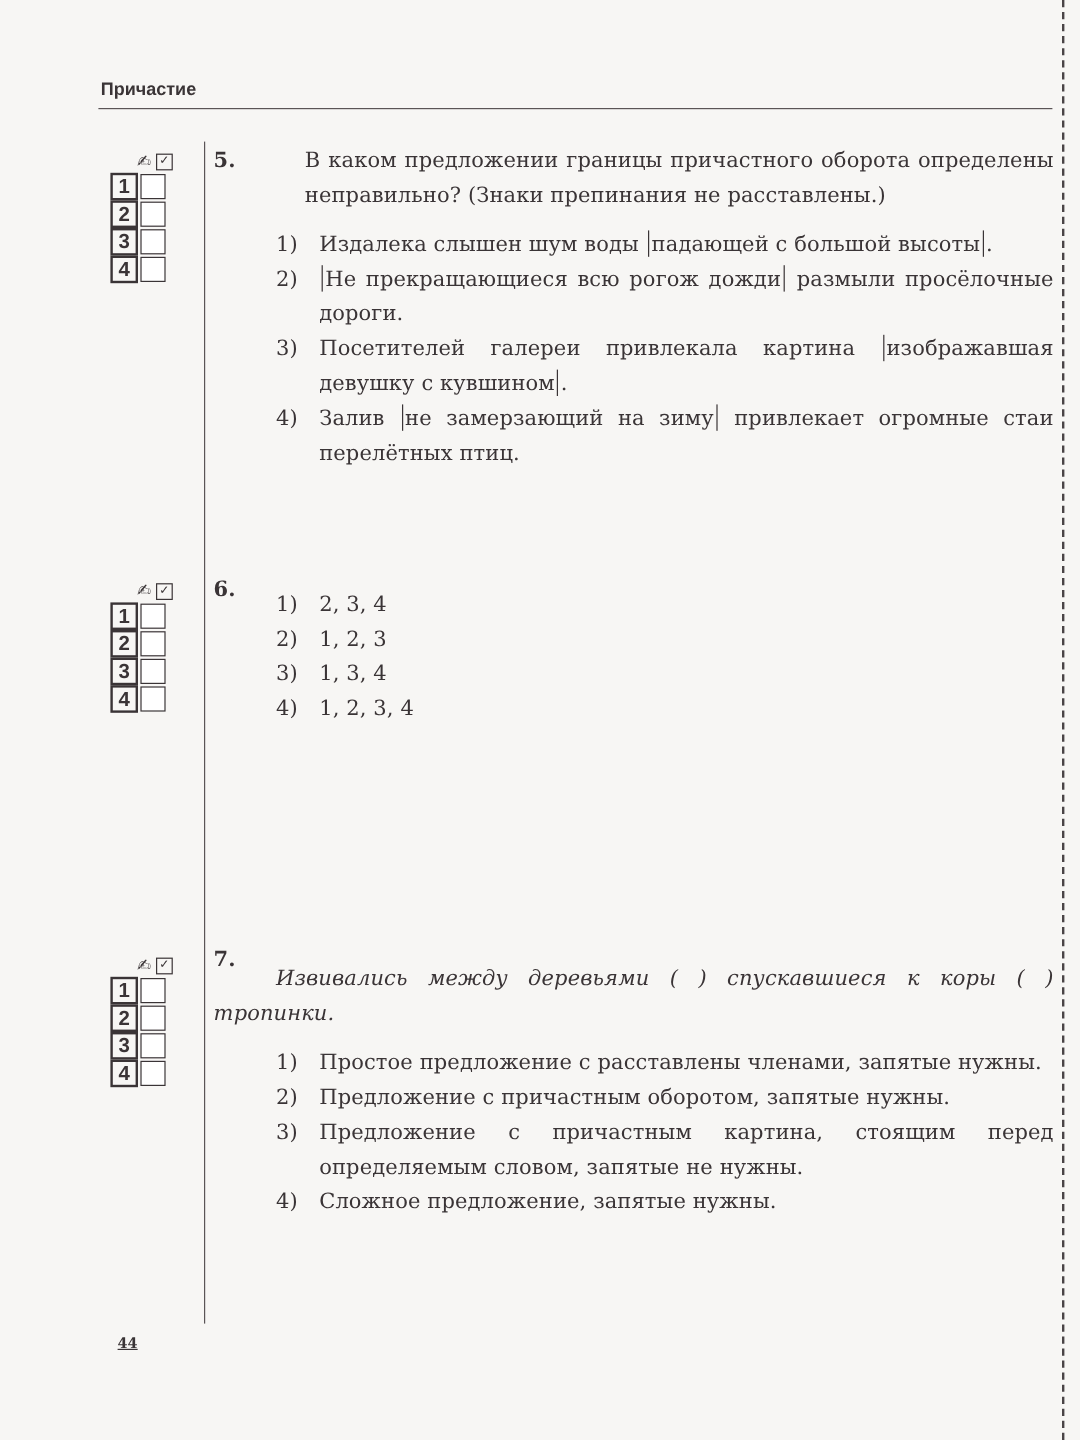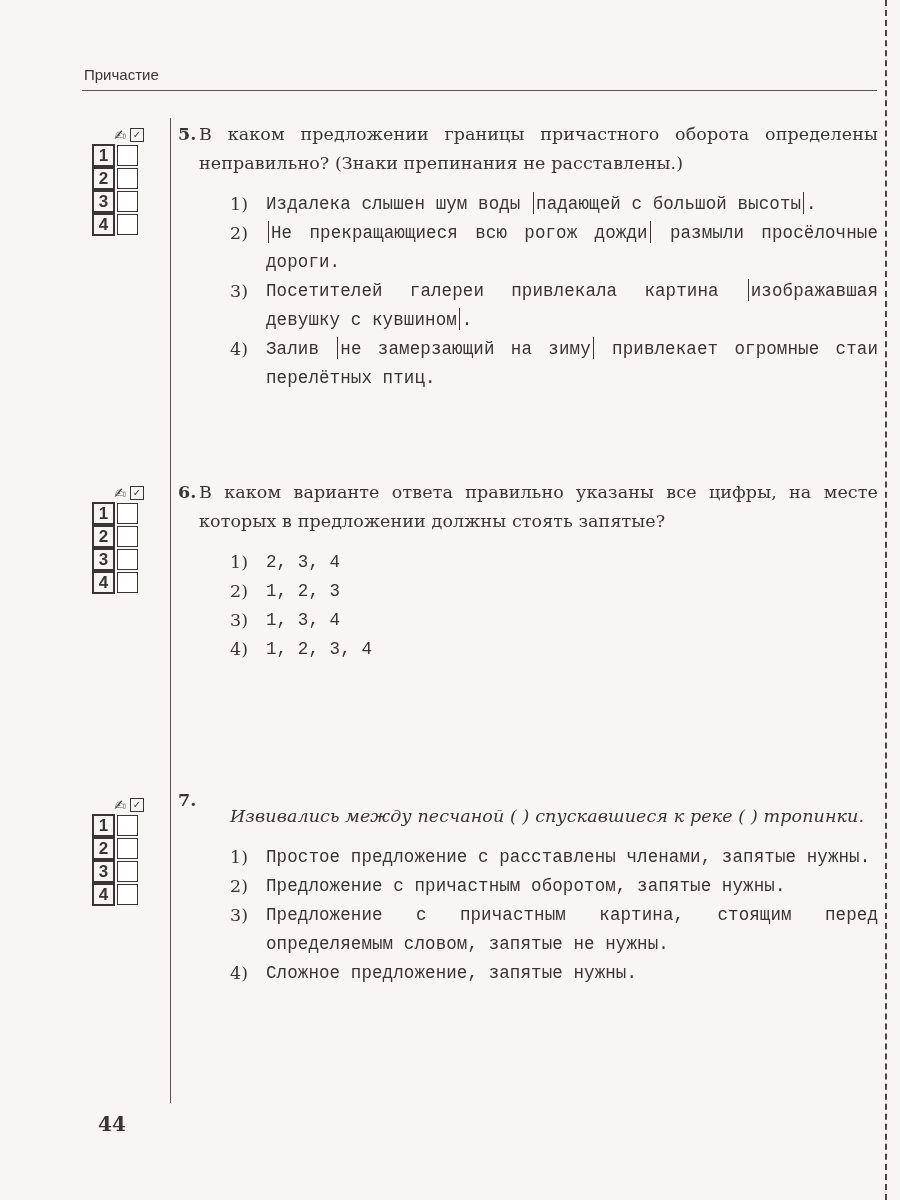--- a/index.html
+++ b/index.html
@@ -8,21 +8,21 @@
       background: #f7f6f4;
       color: #3a3436;
       font-family: "DejaVu Serif", serif;
     }
     .cut-line {
       position: absolute; left: 885px; top: 0; width: 0; height: 1200px;
       border-left: 2px dashed #4a4446;
     }
     .section-header {
       position: absolute; left: 84px; top: 66px;
-      font-family: "Liberation Sans", sans-serif; font-weight: normal;
+      font-family: "Liberation Sans", sans-serif; font-weight: bold;
       font-size: 15px; color: #3a3436;
     }
     .header-rule {
       position: absolute; left: 82px; top: 90px; width: 795px; height: 0;
       border-top: 1.5px solid #5a5456;
     }
     .vrule {
       position: absolute; left: 170px; width: 0; border-left: 1.5px solid #5a5456;
     }
     .answer-grid { position: absolute; left: 92px; width: 54px; }
@@ -36,30 +36,31 @@
     .grid-num {
       width: 19px; height: 19px; border: 2px solid #3a3436; font-family: "Liberation Sans", sans-serif;
       font-weight: bold; font-size: 17px; line-height: 19px; text-align: center;
     }
     .grid-box { width: 19px; height: 19px; border: 1.5px solid #3a3436; margin-left: 2px; margin-top: 1px; background: #fff; }
     .q {
       position: absolute; left: 178px; width: 700px;
       font-size: 17.5px; line-height: 29px; letter-spacing: 0.1px;
     }
     .q-num { position: absolute; left: 0; top: 0; font-weight: bold; }
-    .q-text { margin-left: 21px; text-align: justify; }
+    .q-text { margin-left: 76px; text-align: justify; }
     .q-example { font-style: italic; margin-top: 16px; text-indent: 52px; text-align: justify; }
     .opts { margin-top: 12px; margin-left: 52px; }
     .opt { display: flex; }
     .opt-num { width: 36px; flex: none; }
-    .opt-text { flex: 1; text-align: justify; font-family: Liberation Mono, monospace; }
+    .opt-text { flex: 1; text-align: justify; }
     .bar { display: inline-block; width: 0; height: 22px; border-left: 1.5px solid #3a3436; vertical-align: -5px; margin: 0 2px; }
     .page-num {
-      position: absolute; left: 98px; top: 1112px; font-weight: bold; font-size: 20px;
+      position: absolute; left: 98px; top: 1112px; font-weight: bold; font-size: 12px;
       font-family: "DejaVu Serif", serif;
+      text-decoration: underline;
     }
   </style>
 </head>
 <body>
 
 <div class="cut-line"></div>
 
 <div class="section-header">Причастие</div>
 <div class="header-rule"></div>
 
@@ -152,21 +153,20 @@
     </div>
     <div class="opt">
       <span class="opt-num">4)</span>
       <span class="opt-text"><span>Залив </span><span class="bar"></span><span>не замерзающий на зиму</span><span class="bar"></span><span> привлекает огромные стаи перелётных птиц.</span></span>
     </div>
   </div>
 </div>
 
 <div class="q" style="top:478px;">
   <span class="q-num">6.</span>
-  <div class="q-text">В каком варианте ответа правильно указаны все цифры, на месте которых в предложении должны стоять запятые?</div>
   <div class="opts">
     <div class="opt">
         <span class="opt-num">1)</span>
         <span class="opt-text">2, 3, 4</span>
       </div>
     <div class="opt">
         <span class="opt-num">2)</span>
         <span class="opt-text">1, 2, 3</span>
       </div>
     <div class="opt">
@@ -175,21 +175,21 @@
       </div>
     <div class="opt">
         <span class="opt-num">4)</span>
         <span class="opt-text">1, 2, 3, 4</span>
       </div>
   </div>
 </div>
 
 <div class="q" style="top:786px;">
   <span class="q-num">7.</span>
-  <div class="q-example">Извивались между песчаной ( ) спускавшиеся к реке ( ) тропинки.</div>
+  <div class="q-example">Извивались между деревьями ( ) спускавшиеся к коры ( ) тропинки.</div>
   <div class="opts">
     <div class="opt">
         <span class="opt-num">1)</span>
         <span class="opt-text">Простое предложение с расставлены членами, запятые нужны.</span>
       </div>
     <div class="opt">
         <span class="opt-num">2)</span>
         <span class="opt-text">Предложение с причастным оборотом, запятые нужны.</span>
       </div>
     <div class="opt">

